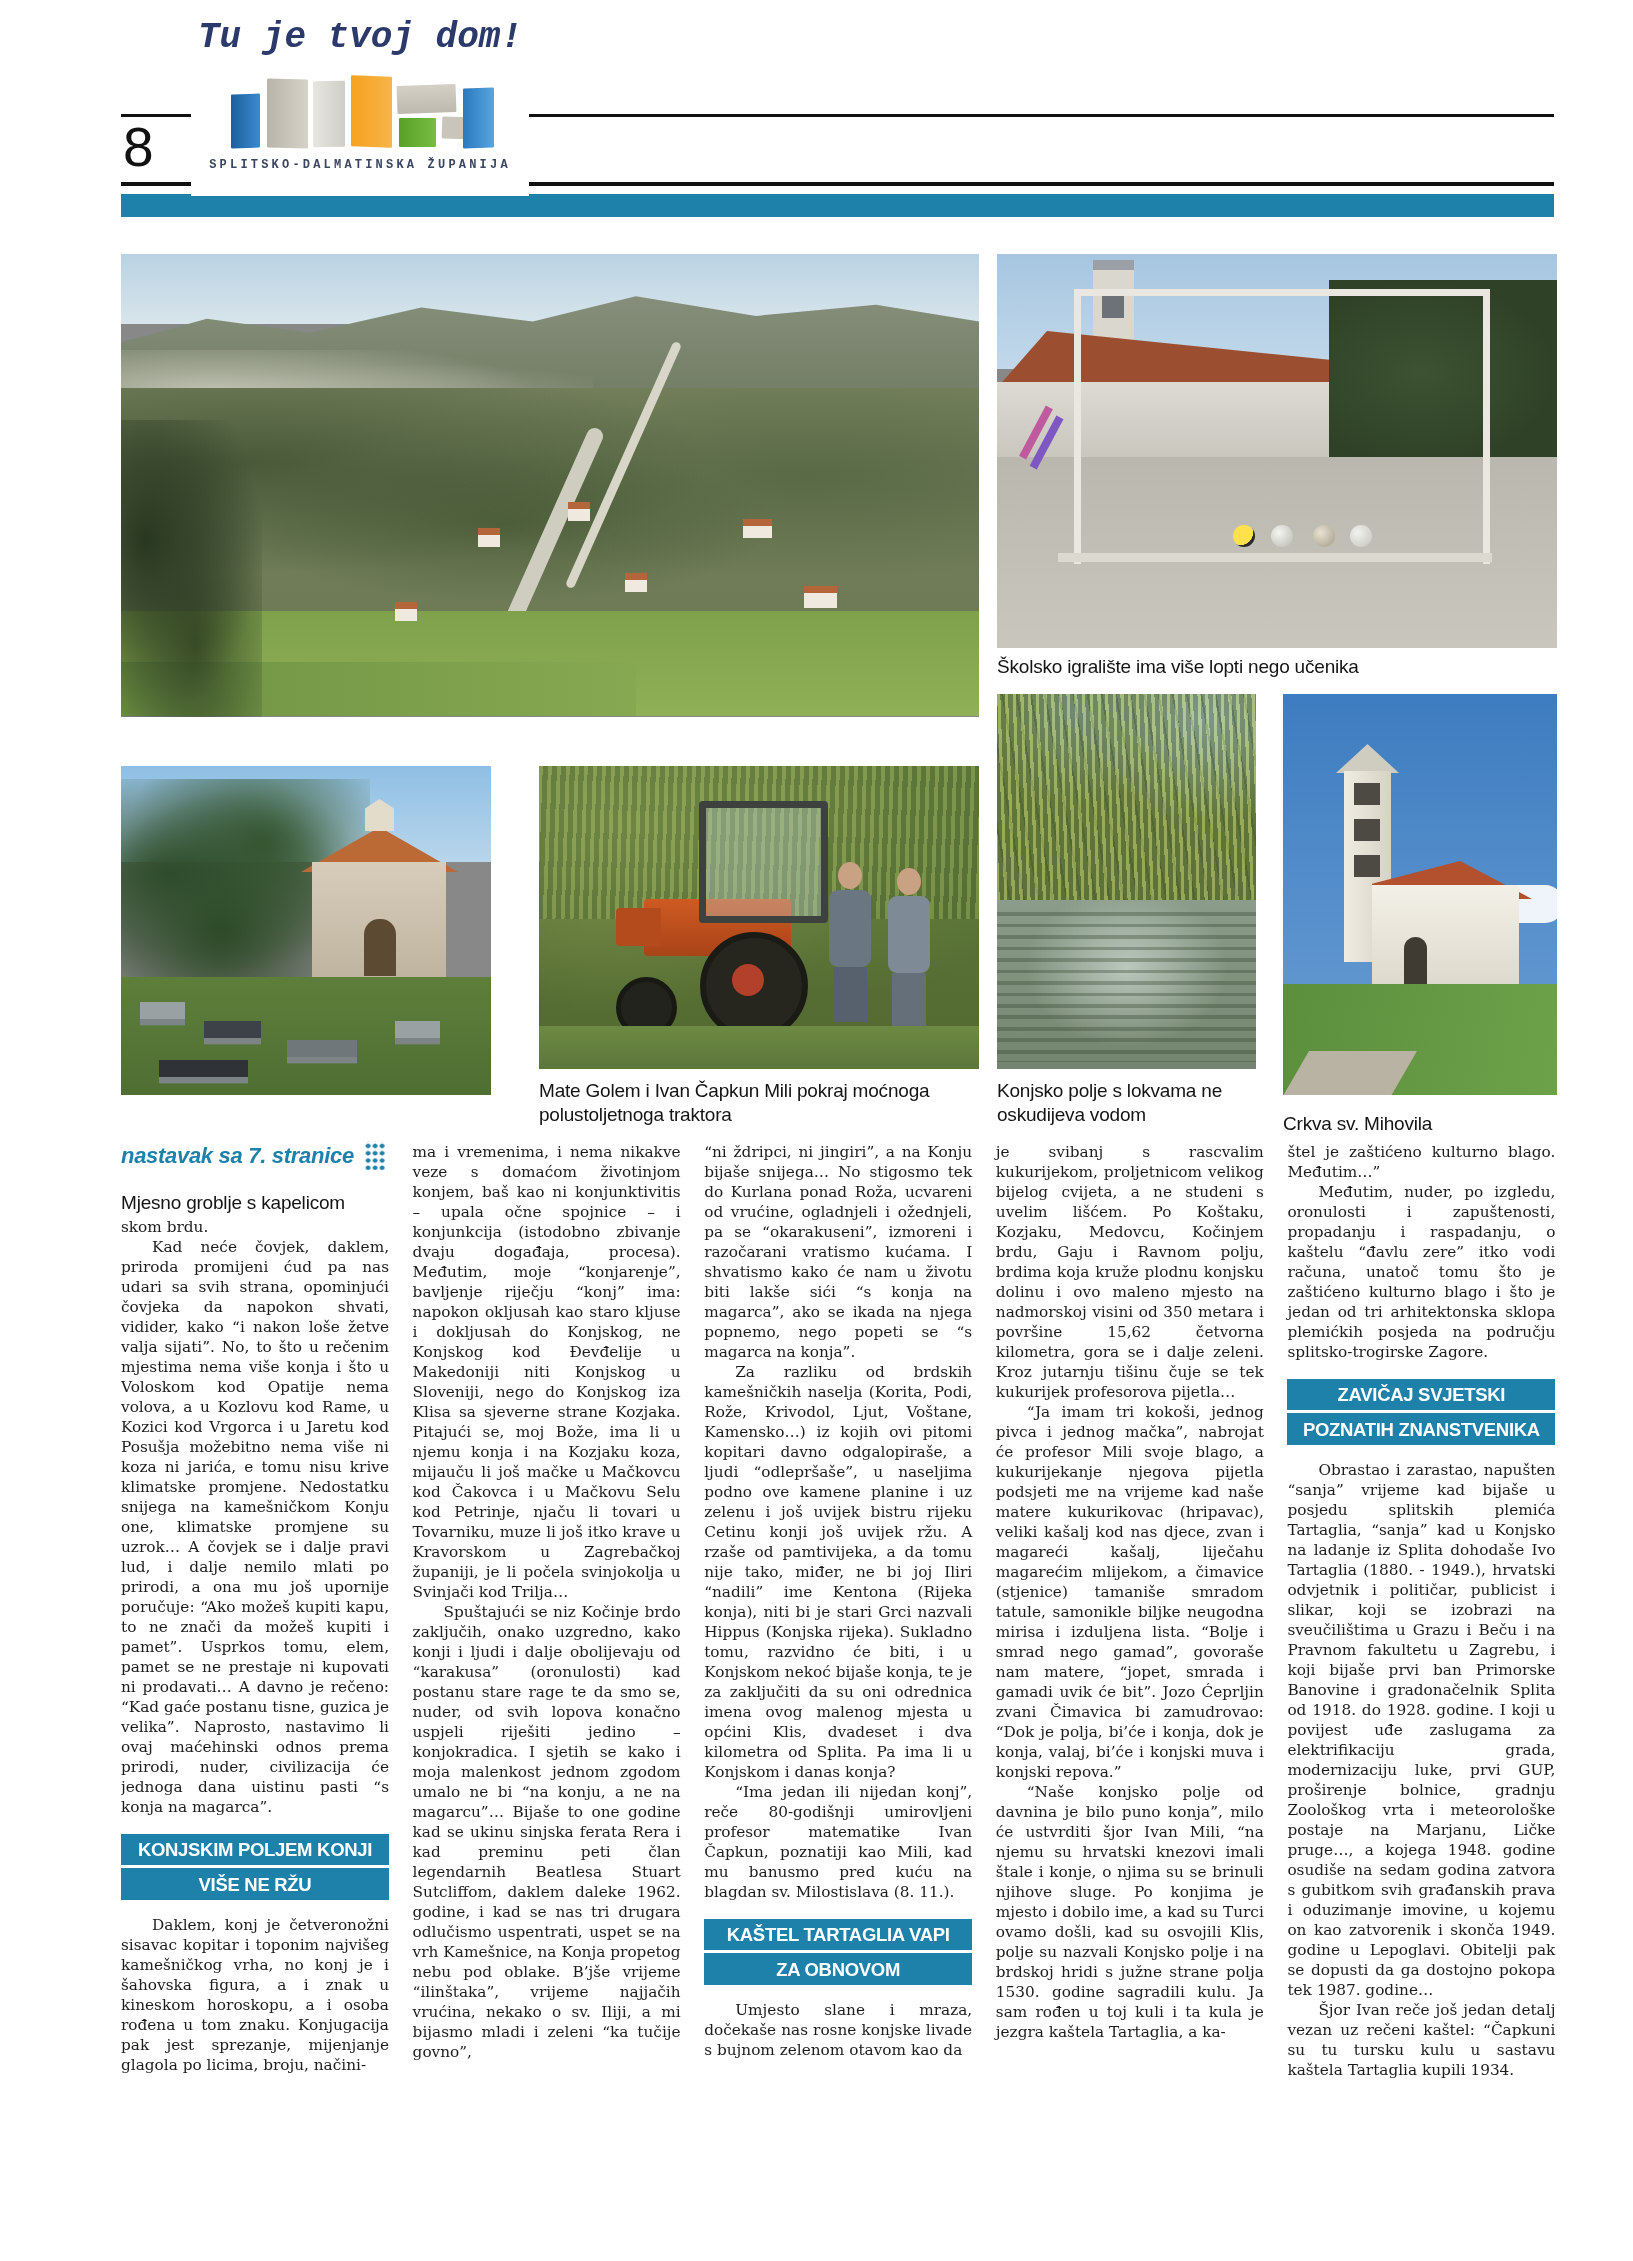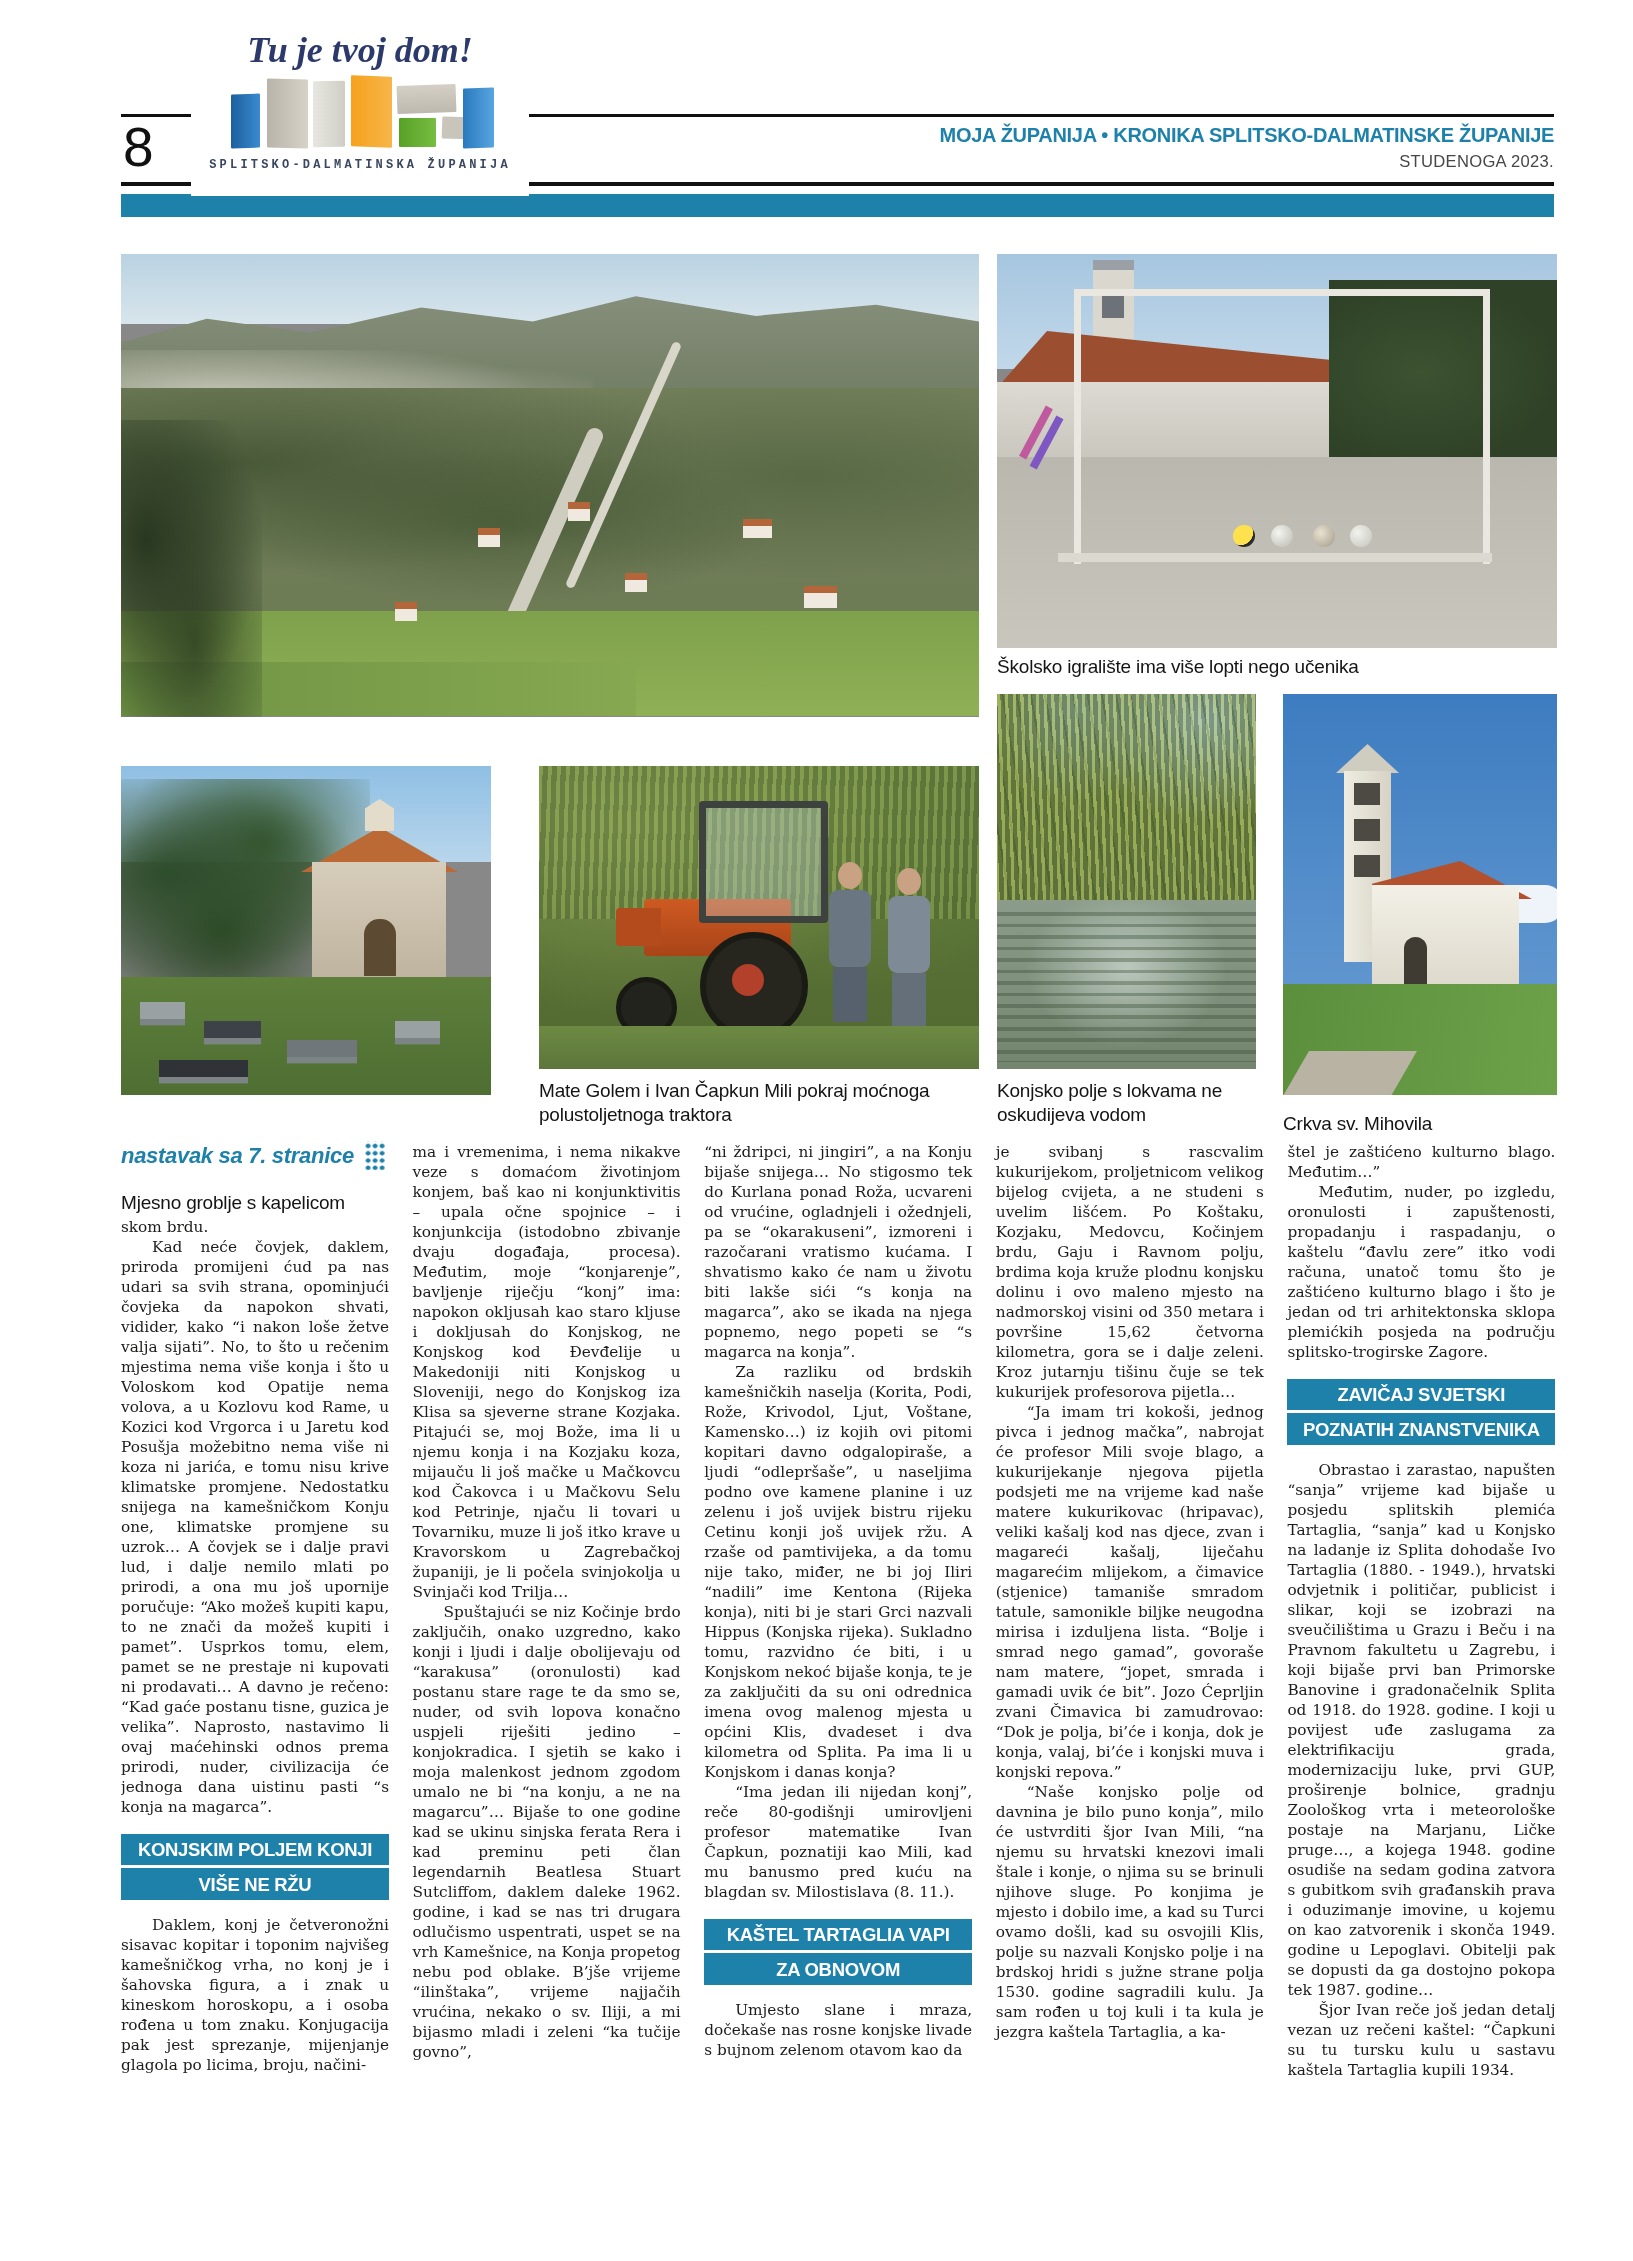--- a/index.html
+++ b/index.html
@@ -7,21 +7,21 @@
   .page{position:relative;width:1633px;height:2261px;background:#ffffff;overflow:hidden;
         font-family:"Liberation Sans",sans-serif;}
 
   
   .page-number{position:absolute;left:123px;top:120px;font-family:"Liberation Sans",sans-serif;
       font-size:55px;font-weight:400;color:#111;line-height:1;}
   .rule-1{position:absolute;left:121px;top:114px;width:1433px;height:2.6px;background:#101010;}
   .rule-2{position:absolute;left:121px;top:182px;width:1433px;height:3.8px;background:#101010;}
   .blue-bar{position:absolute;left:121px;top:194px;width:1433px;height:23px;background:var(--accent);}
   .logo-box{position:absolute;left:191px;top:5.1px;width:338px;height:191px;background:#fff;z-index:5;text-align:center;}
-  .logo-tagline{position:absolute;left:0;top:24px;width:100%;font-family:Liberation Serif, serif;
+  .logo-tagline{position:absolute;left:0;top:12px;width:100%;font-family:Liberation Mono, monospace;
       font-style:italic;font-weight:bold;font-size:36px;color:var(--navy);}
   .logo-graphic{position:absolute;left:40px;top:71px;width:268px;height:71px;}
   .logo-graphic div{position:absolute;border-radius:1.3px;}
   .lg-b1{left:0px;top:18px;width:29px;height:54px;background:linear-gradient(90deg,#1c5f9e,#3a8ad0);transform:skewY(-2deg);}
   .lg-b2{left:36px;top:2.6px;width:41px;height:69px;background:linear-gradient(90deg,#b9b4a9,#d6d2c8);transform:skewY(1.5deg);}
   .lg-b3{left:82px;top:5.1px;width:32px;height:66px;background:linear-gradient(90deg,#e7e6e0,#cfcec6);transform:skewY(-1deg);}
   .lg-b4{left:120px;top:0px;width:41px;height:71px;background:linear-gradient(90deg,#f6a21d,#f7b54a);transform:skewY(2deg);}
   .lg-b5{left:166px;top:9px;width:59px;height:28px;background:linear-gradient(#d4d0c6,#bdb9ae);transform:rotate(-2deg);}
   .lg-b6{left:168px;top:42px;width:37px;height:29px;background:linear-gradient(90deg,#58a127,#76bd42);}
   .lg-b7{left:211px;top:41px;width:36px;height:22px;background:#c9c5bb;transform:rotate(2deg);}
@@ -176,24 +176,20 @@
       <div class="lg-b3"></div>
       <div class="lg-b4"></div>
       <div class="lg-b5"></div>
       <div class="lg-b6"></div>
       <div class="lg-b7"></div>
       <div class="lg-b8"></div>
     </div>
     <div class="logo-name">SPLITSKO-DALMATINSKA ŽUPANIJA</div>
   </div>
 
-  <div class="header-right">
-    <div class="edition-label">MOJA ŽUPANIJA • KRONIKA SPLITSKO-DALMATINSKE ŽUPANIJE</div>
-    <div class="edition-date">STUDENOGA 2023.</div>
-  </div>
 
   <div class="rule-2"></div>
   <div class="blue-bar"></div>
 
   <div class="photo p1">
     <div class="sky"></div>
     <div class="farhill"></div>
     <div class="karst"></div>
     <div class="mid"></div>
     <div class="road"></div>

